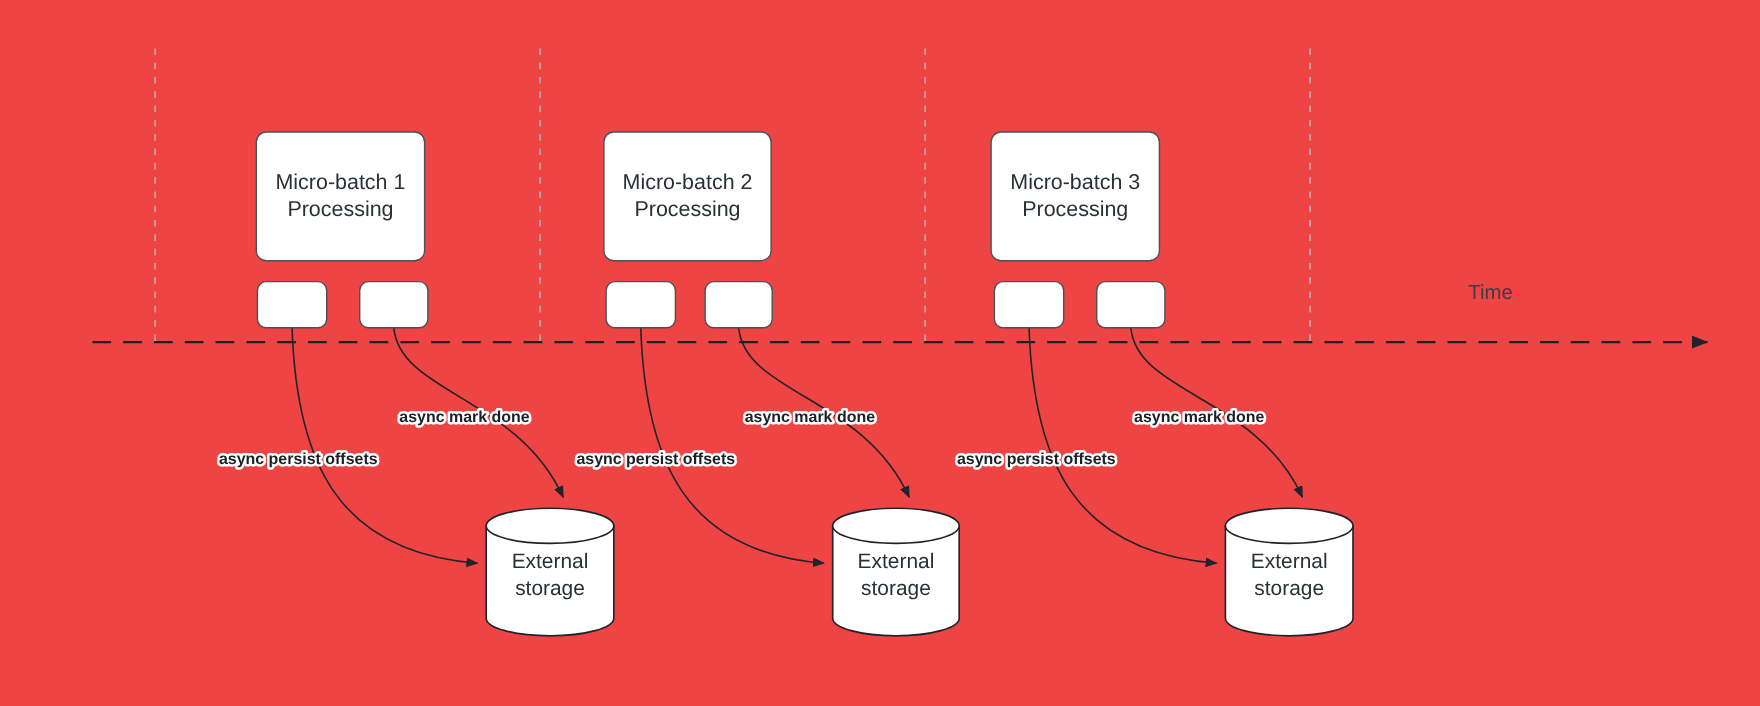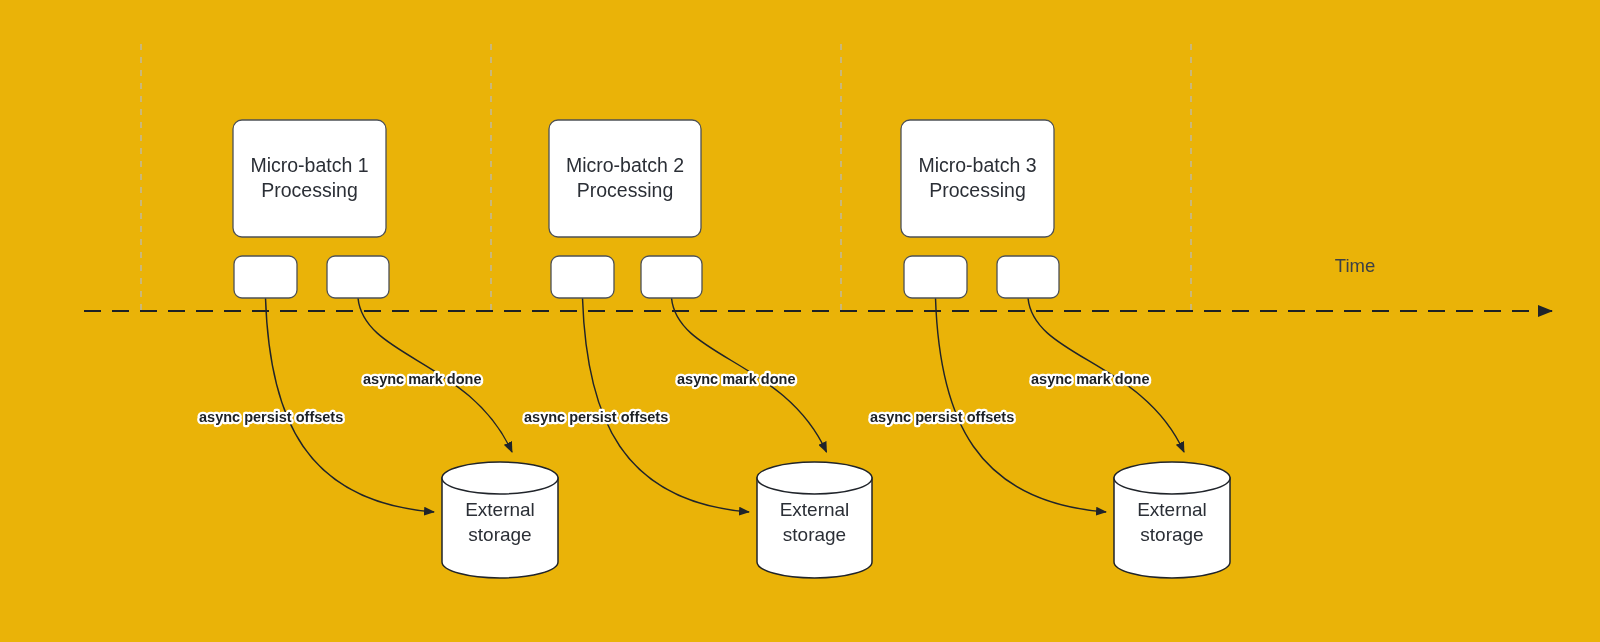--- a/index.html
+++ b/index.html
@@ -10,21 +10,21 @@
   body {
     width: 1600px;
     height: 642px;
     overflow: hidden;
     font-family: "Liberation Sans", sans-serif;
   }
   #diagram-root {
     position: relative;
     width: 1600px;
     height: 642px;
-    background: #eab308;
+    background: #ef4444;
   }
   svg#diagram-svg {
     display: block;
     width: 1600px;
     height: 642px;
   }
   .shape-stroke {
     fill: #ffffff;
     stroke: #4d5156;
     stroke-width: 1.3;

